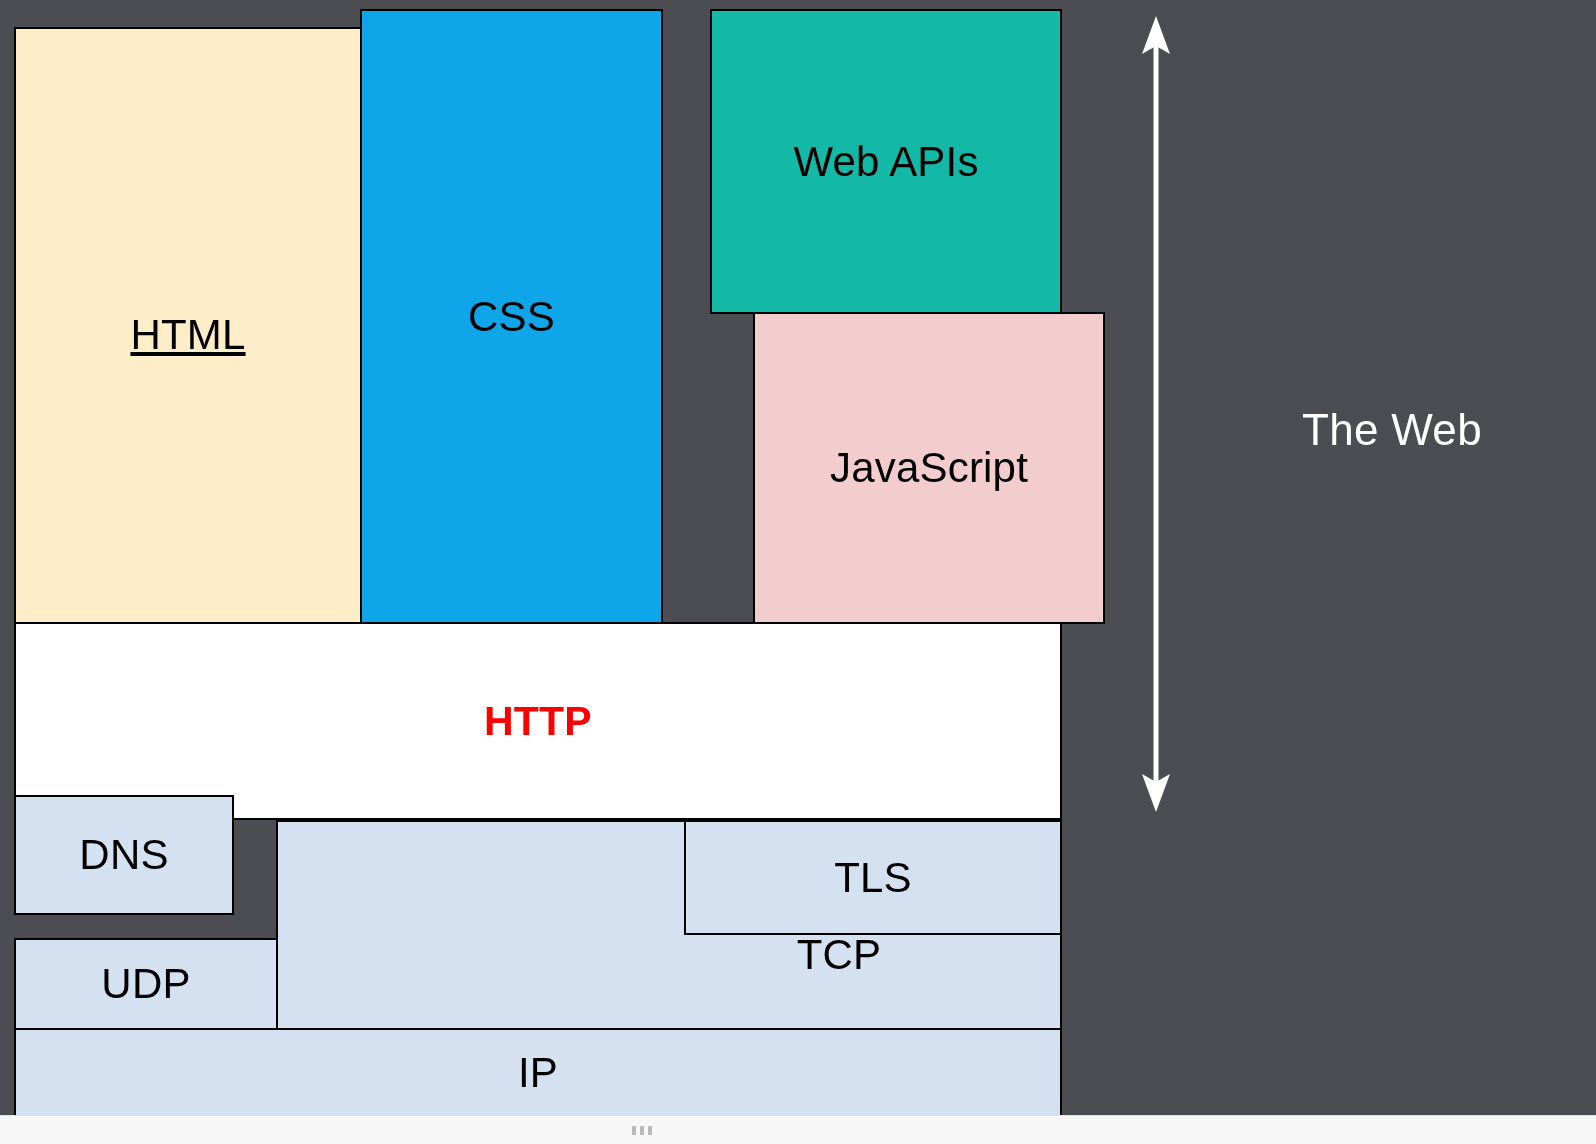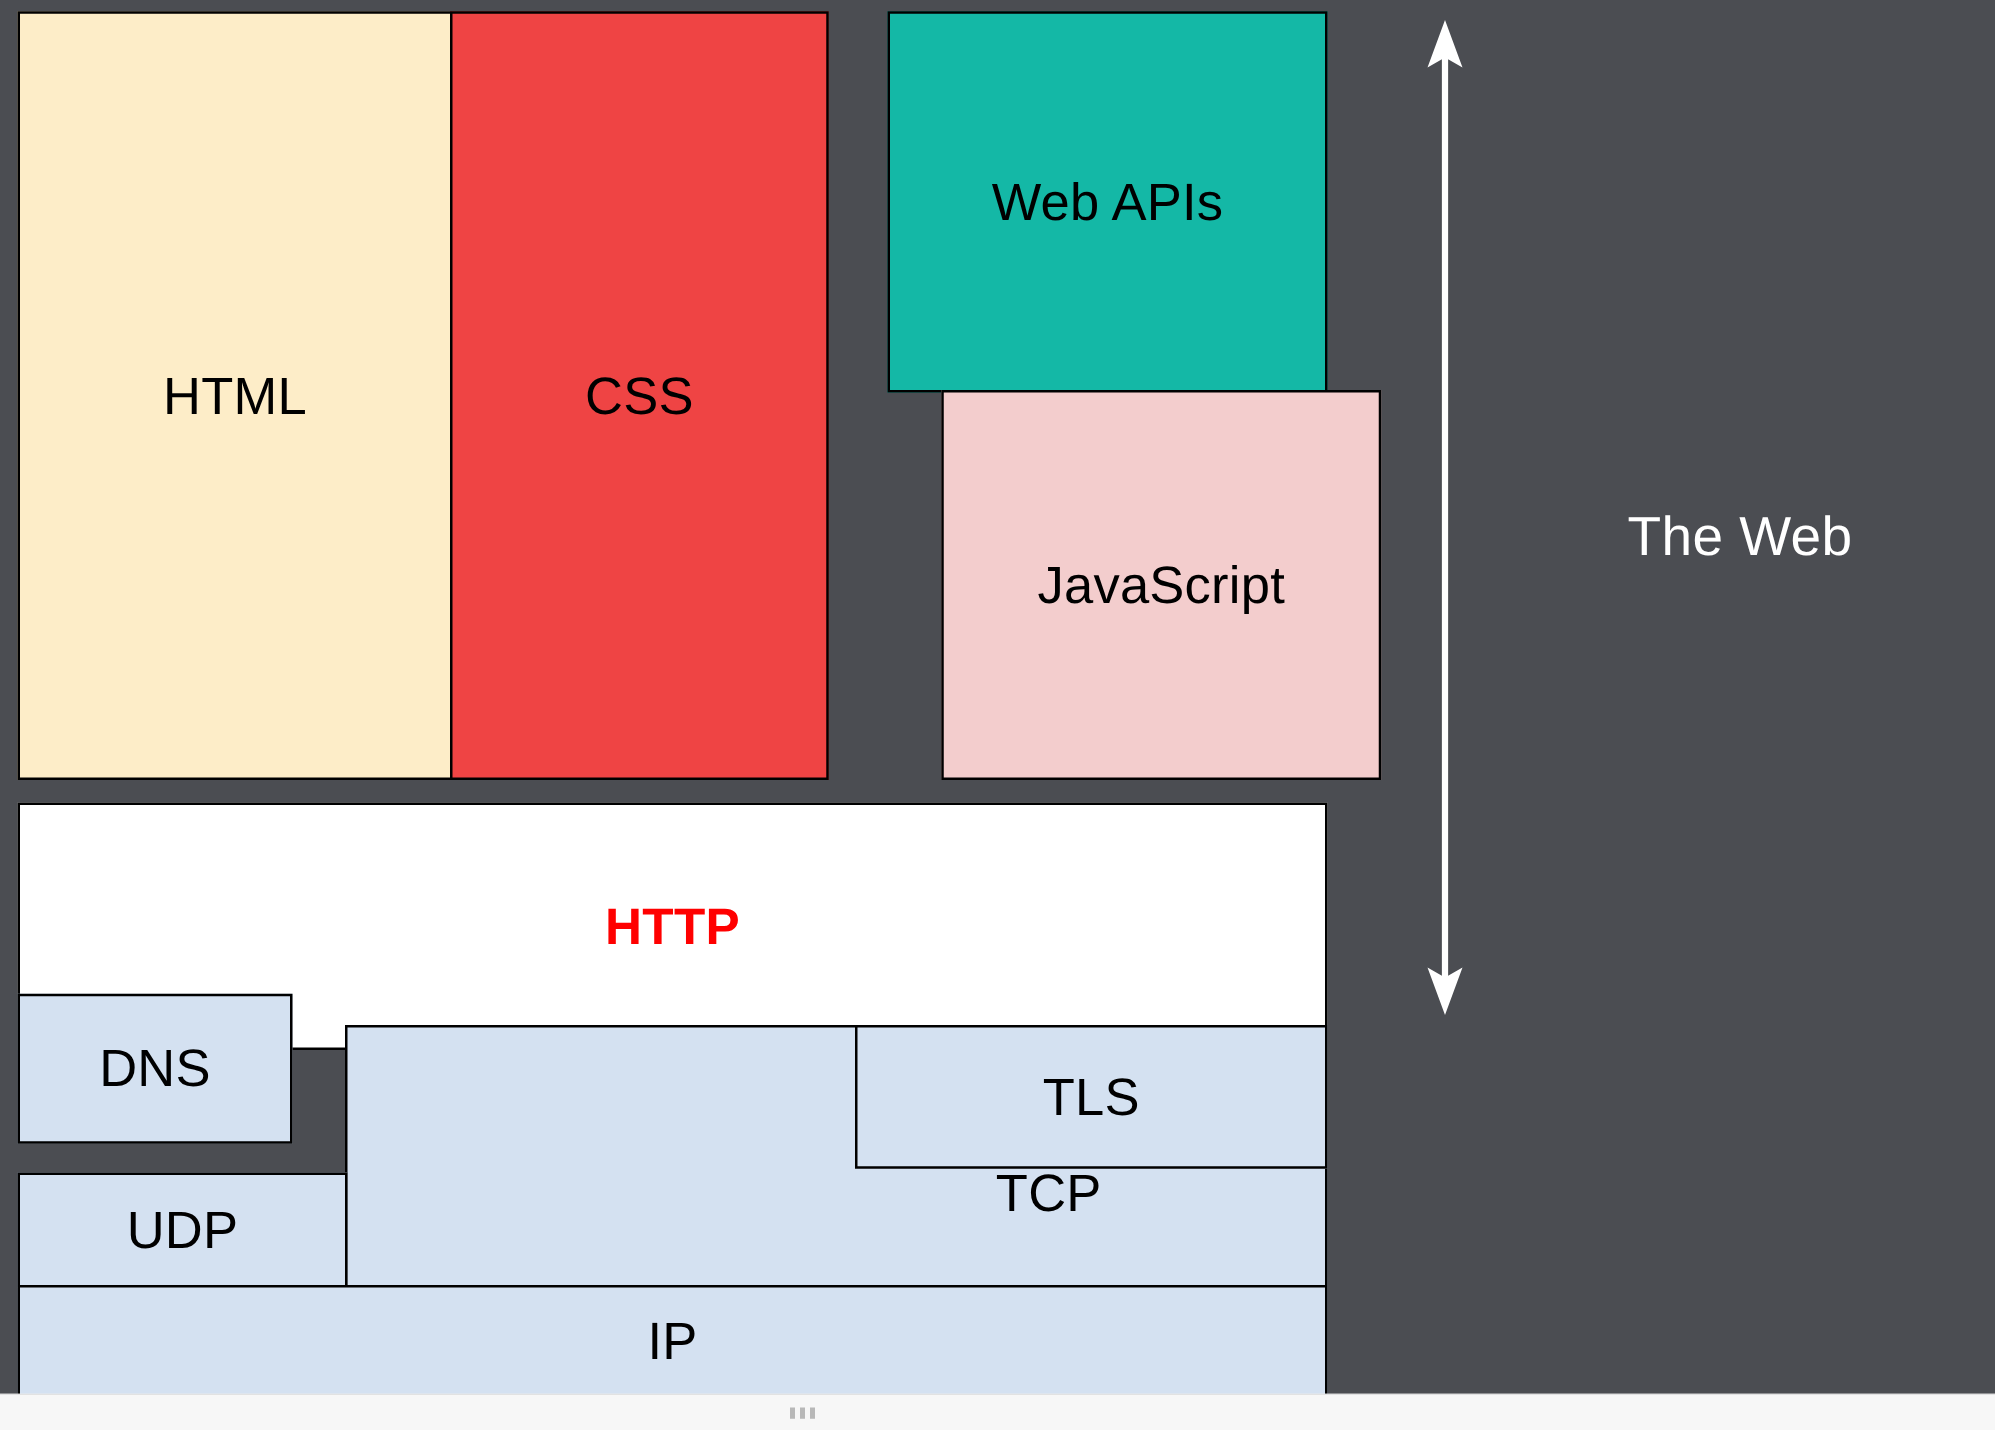--- a/index.html
+++ b/index.html
@@ -33,44 +33,44 @@
     align-items: center;
     justify-content: center;
     font-size: 42px;
     color: #000000;
     line-height: 1;
     letter-spacing: 0.2px;
   }
 
   
   #html-box {
-    left: 14px;  top: 9px;   width: 348px;  height: 615px;
+    left: 14px;  top: 27px;   width: 348px;  height: 615px;
     background: #fdedc8;
+    text-decoration: underline;
   }
   #css-box {
     left: 360px; top: 9px;   width: 303px;  height: 615px;
-    background: #ef4444;
+    background: #0ea5e9;
     text-align: center;
   }
   #webapis-box {
     left: 710px; top: 9px;   width: 352px;  height: 305px;
     background: #14b8a6;
   }
   #javascript-box {
     left: 710px; top: 312px; width: 352px;  height: 312px;
     background: #f3cdcd;
     margin-left: 43px;
   }
   #http-box {
     left: 14px;  top: 622px; width: 1048px; height: 198px;
     background: #ffffff;
     font-weight: bold;
     color: #ff0000;
     font-size: 41px;
-    margin-top: 20px;
   }
   #dns-box {
     left: 14px;  top: 795px; width: 220px;  height: 120px;
     background: #d4e1f1;
   }
   #udp-box {
     left: 14px;  top: 938px; width: 264px;  height: 92px;
     background: #d4e1f1;
   }
   #tcp-box {

